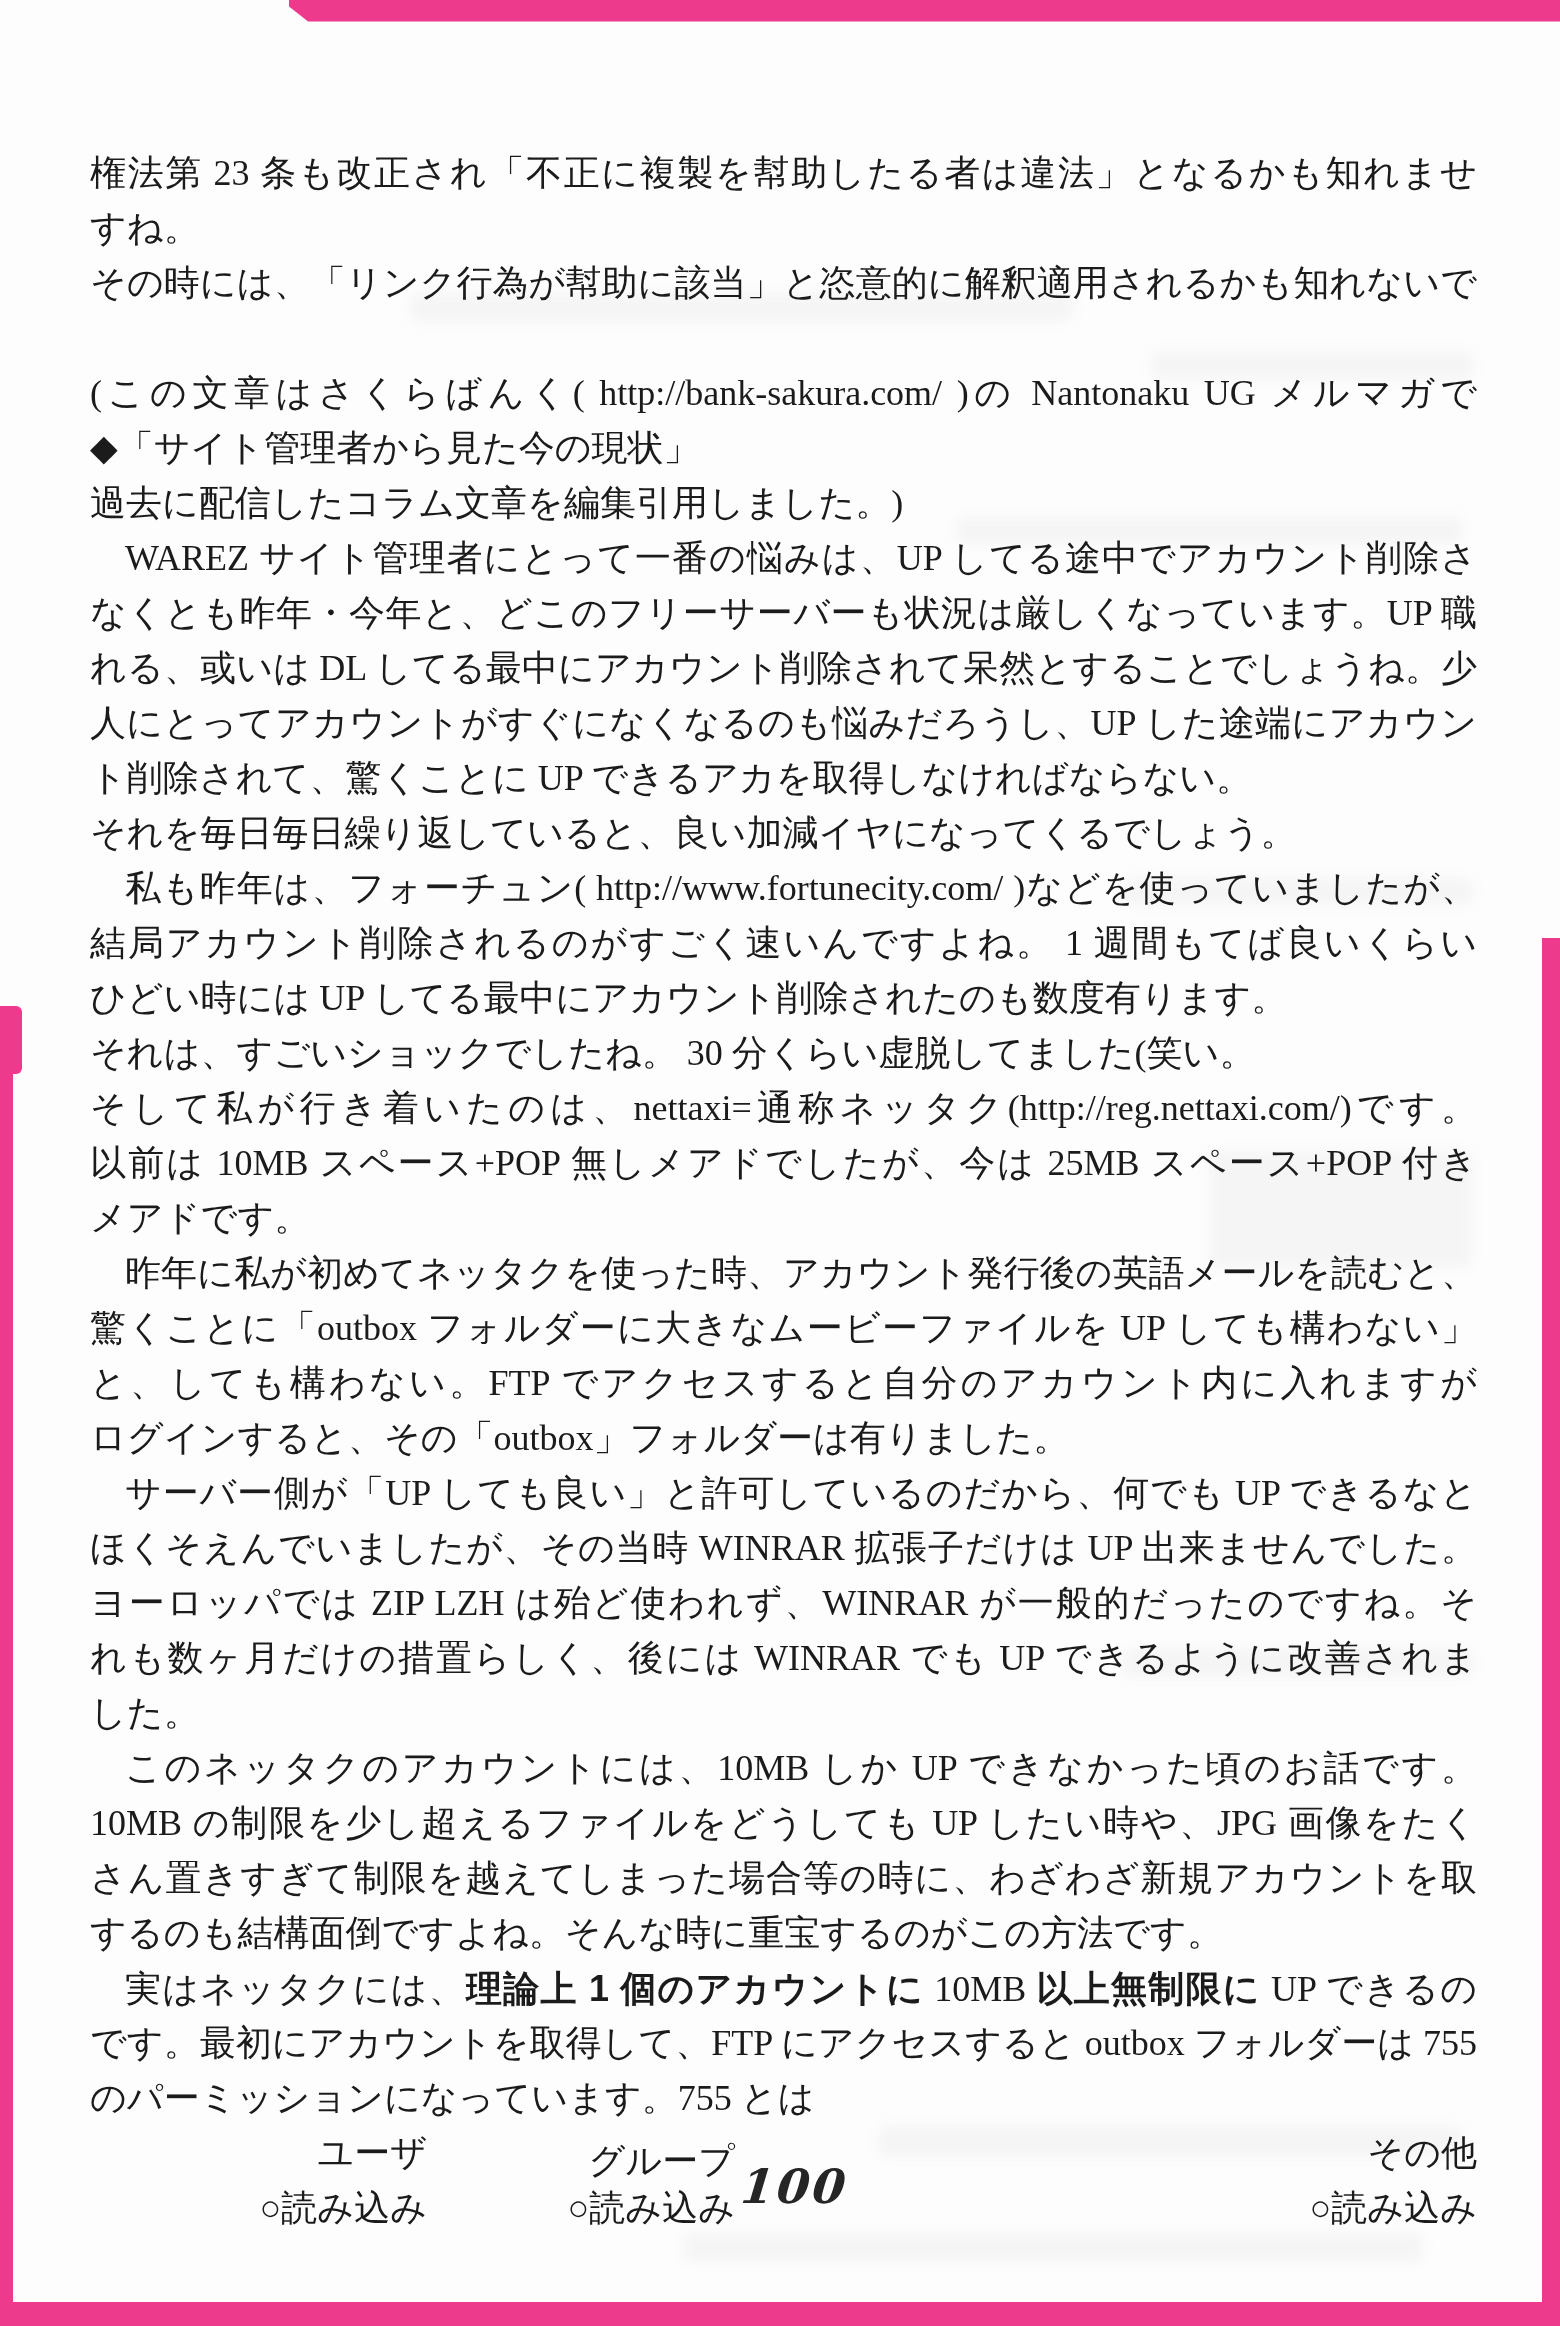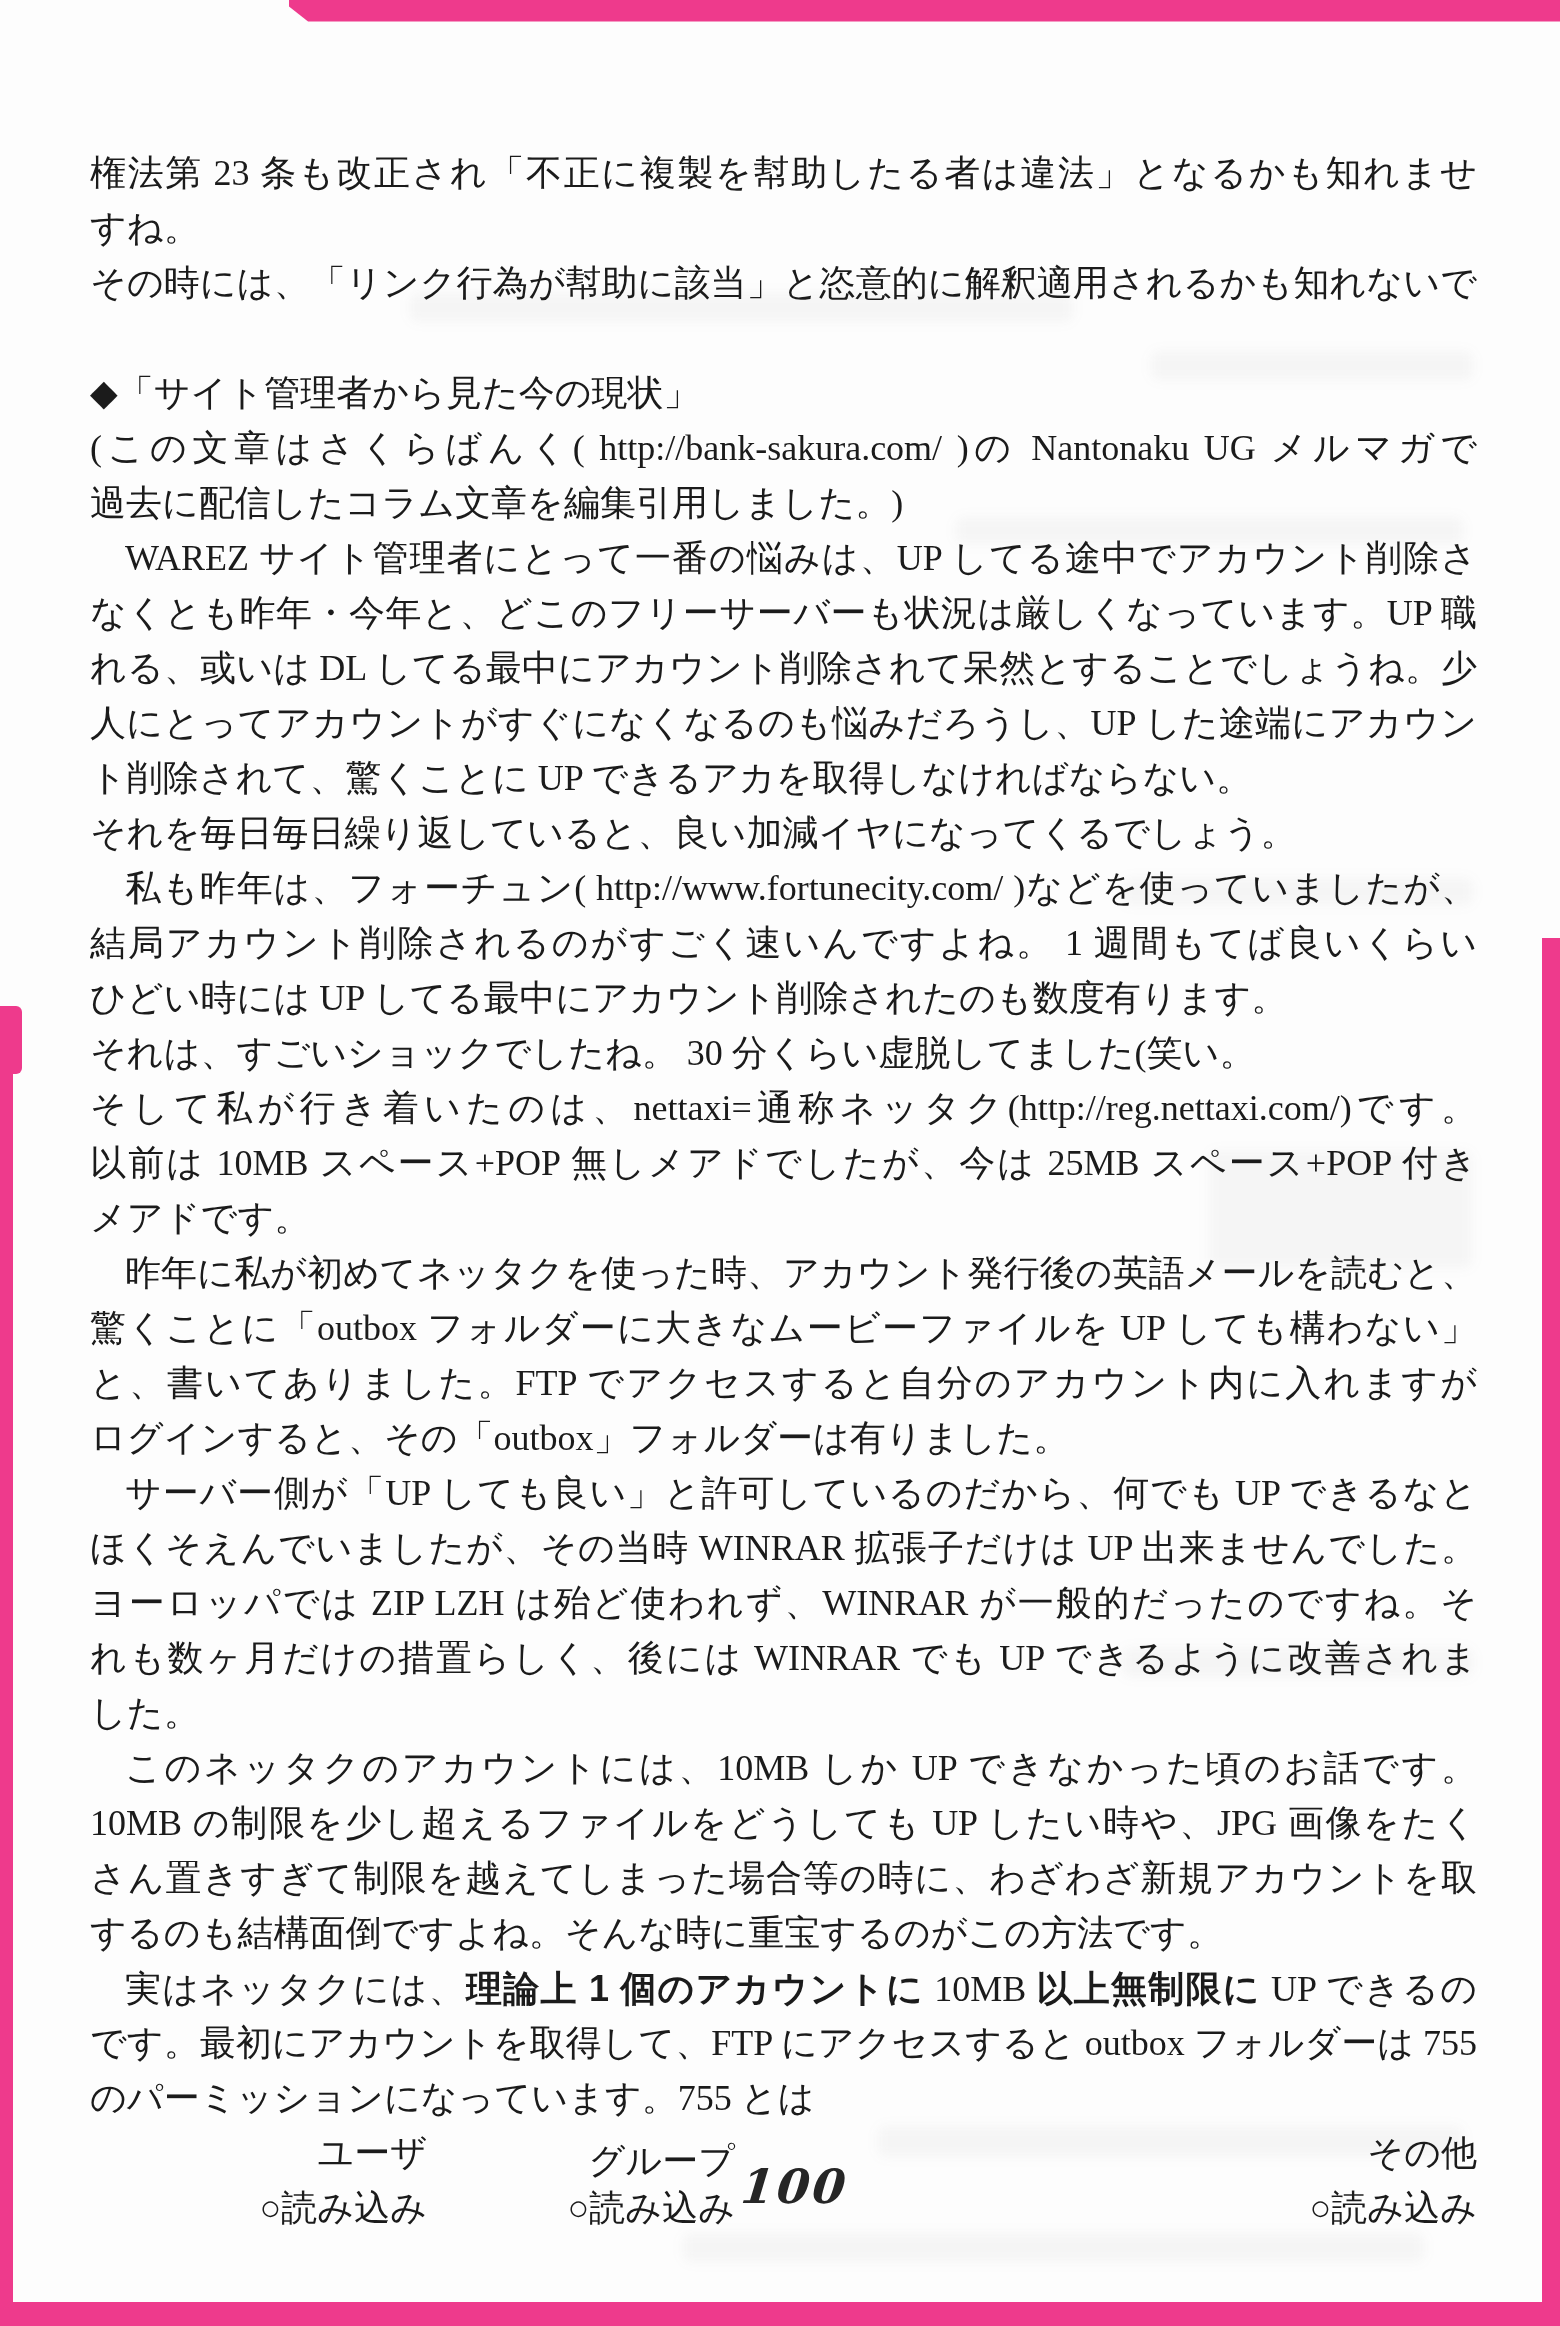--- a/index.html
+++ b/index.html
@@ -66,39 +66,39 @@
   <div class="ghost" style="left:1209px;top:1151px;width:263px;height:117px;"></div>
   <div class="ghost" style="left:1122px;top:1648px;width:351px;height:29px;"></div>
   <div class="ghost" style="left:878px;top:2126px;width:585px;height:31px;"></div>
   <div class="ghost" style="left:683px;top:2233px;width:741px;height:29px;"></div>
 
   <div class="text">
     <div class="line j">権法第 23 条も改正され「不正に複製を幇助したる者は違法」となるかも知れません。</div>
     <div class="line">すね。</div>
     <div class="line j">その時には、「リンク行為が幇助に該当」と恣意的に解釈適用されるかも知れないで</div>
     <div class="spacer"></div>
+    <div class="line j">(この文章はさくらばんく( http://bank-sakura.com/ )の Nantonaku UG メルマガで</div>
     <div class="line">◆「サイト管理者から見た今の現状」</div>
-    <div class="line j">(この文章はさくらばんく( http://bank-sakura.com/ )の Nantonaku UG メルマガで</div>
     <div class="line">過去に配信したコラム文章を編集引用しました。)</div>
     <div class="line j ind">WAREZ サイト管理者にとって一番の悩みは、UP してる途中でアカウント削除さ</div>
     <div class="line j">なくとも昨年・今年と、どこのフリーサーバーも状況は厳しくなっています。UP 職</div>
     <div class="line j">れる、或いは DL してる最中にアカウント削除されて呆然とすることでしょうね。少</div>
     <div class="line j">人にとってアカウントがすぐになくなるのも悩みだろうし、UP した途端にアカウン</div>
     <div class="line">ト削除されて、驚くことに UP できるアカを取得しなければならない。</div>
     <div class="line">それを毎日毎日繰り返していると、良い加減イヤになってくるでしょう。</div>
     <div class="line j ind">私も昨年は、フォーチュン( http://www.fortunecity.com/ )などを使っていましたが、</div>
     <div class="line j">結局アカウント削除されるのがすごく速いんですよね。 1 週間もてば良いくらいで、</div>
     <div class="line">ひどい時には UP してる最中にアカウント削除されたのも数度有ります。</div>
     <div class="line">それは、すごいショックでしたね。 30 分くらい虚脱してました(笑い。</div>
     <div class="line j">そして私が行き着いたのは、nettaxi=通称ネッタク(http://reg.nettaxi.com/)です。</div>
     <div class="line j">以前は 10MB スペース+POP 無しメアドでしたが、今は 25MB スペース+POP 付き</div>
     <div class="line">メアドです。</div>
     <div class="line j ind">昨年に私が初めてネッタクを使った時、アカウント発行後の英語メールを読むと、</div>
     <div class="line j">驚くことに「outbox フォルダーに大きなムービーファイルを UP しても構わない」</div>
-    <div class="line j">と、書いてありました。FTP でアクセスすると自分のアカウント内に入れますが</div>
+    <div class="line j">と、しても構わない。FTP でアクセスすると自分のアカウント内に入れますが</div>
     <div class="line">ログインすると、その「outbox」フォルダーは有りました。</div>
     <div class="line j ind">サーバー側が「UP しても良い」と許可しているのだから、何でも UP できるなと</div>
     <div class="line j">ほくそえんでいましたが、その当時 WINRAR 拡張子だけは UP 出来ませんでした。</div>
     <div class="line j">ヨーロッパでは ZIP LZH は殆ど使われず、WINRAR が一般的だったのですね。そ</div>
     <div class="line j">れも数ヶ月だけの措置らしく、後には WINRAR でも UP できるように改善されま</div>
     <div class="line">した。</div>
     <div class="line j ind">このネッタクのアカウントには、10MB しか UP できなかった頃のお話です。</div>
     <div class="line j">10MB の制限を少し超えるファイルをどうしても UP したい時や、JPG 画像をたく</div>
     <div class="line j">さん置きすぎて制限を越えてしまった場合等の時に、わざわざ新規アカウントを取得</div>
     <div class="line">するのも結構面倒ですよね。そんな時に重宝するのがこの方法です。</div>

